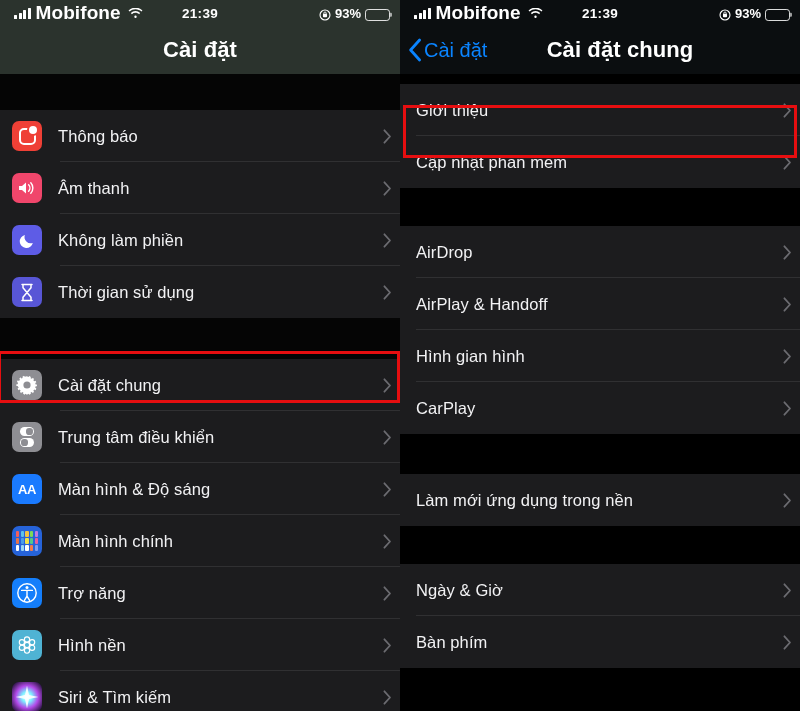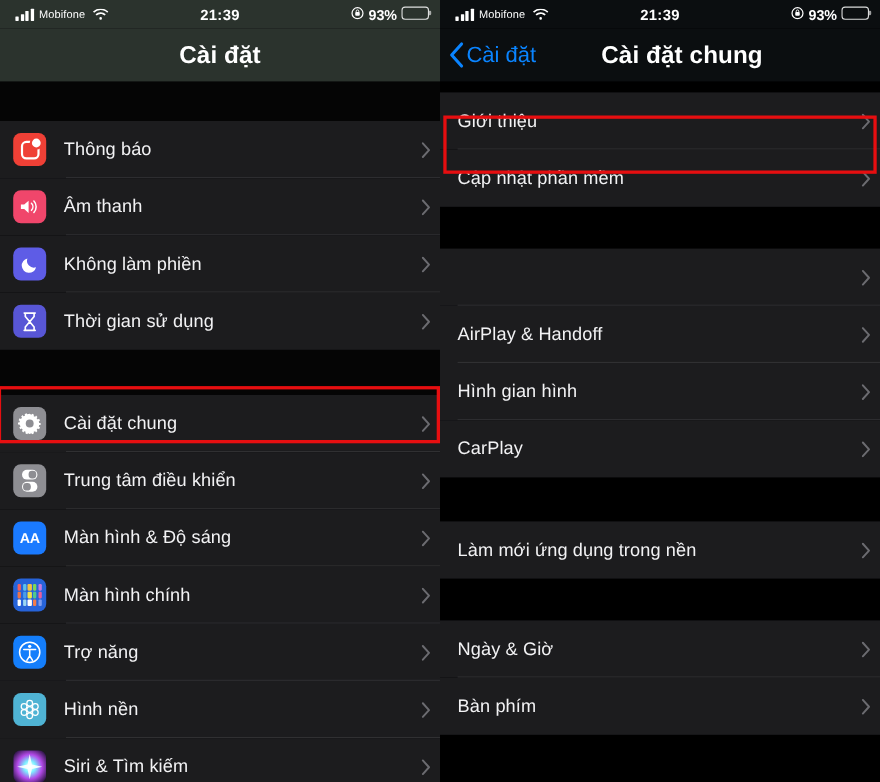--- a/index.html
+++ b/index.html
@@ -54,42 +54,42 @@
     align-items: flex-end;
     gap: 1.5px;
     height: 11px;
   }
   .bars i { width: 3px; background: #fff; border-radius: .5px; display: block; }
   .bars i:nth-child(1) { height: 4px; }
   .bars i:nth-child(2) { height: 6px; }
   .bars i:nth-child(3) { height: 8.5px; }
   .bars i:nth-child(4) { height: 11px; }
 
-  .carrier { font-size: 10px; font-weight: normal; letter-spacing: .1px; }
+  .carrier { font-size: 19px; font-weight: bold; letter-spacing: .1px; }
 
   .wifi {
     width: 14px; height: 11px;
     position: relative;
     margin-left: 2px;
   }
   .wifi svg { display:block; }
 
   .sb-time {
     position: absolute;
     left: 0; right: 0;
     text-align: center;
     font-size: 13.5px;
     font-weight: bold;
     letter-spacing: .3px;
     pointer-events: none;
   }
   .sb-right {
     margin-left: auto;
     display: flex;
-    align-items: flex-start;
+    align-items: flex-end;
     gap: 4px;
     position: relative;
     z-index: 2;
   }
   .lock-ico { width: 12px; height: 12px; display:block; }
   .batt-pct { font-size: 13px; font-weight: bold; }
   .battery {
     width: 25px; height: 12px;
     border: 1.4px solid rgba(255,255,255,.85);
     border-radius: 3.2px;
@@ -564,20 +564,21 @@
         <span class="chev">
           <svg width="9" height="15" viewBox="0 0 9 15">
               <path d="M1.4 1.3L7 7.5l-5.6 6.2" fill="none" stroke="#6b6b70" stroke-width="1.8" stroke-linecap="round" stroke-linejoin="round"></path>
             </svg>
         </span>
       </div>
 
       <div class="gap" style="height:38px"></div>
 
       <div class="row">
+        <span class="label">AirDrop</span>
         <span class="chev">
           <svg width="9" height="15" viewBox="0 0 9 15">
               <path d="M1.4 1.3L7 7.5l-5.6 6.2" fill="none" stroke="#6b6b70" stroke-width="1.8" stroke-linecap="round" stroke-linejoin="round"></path>
             </svg>
         </span>
         <span class="sep"></span>
       </div>
       <div class="row">
         <span class="label">AirPlay &amp; Handoff</span>
         <span class="chev">

